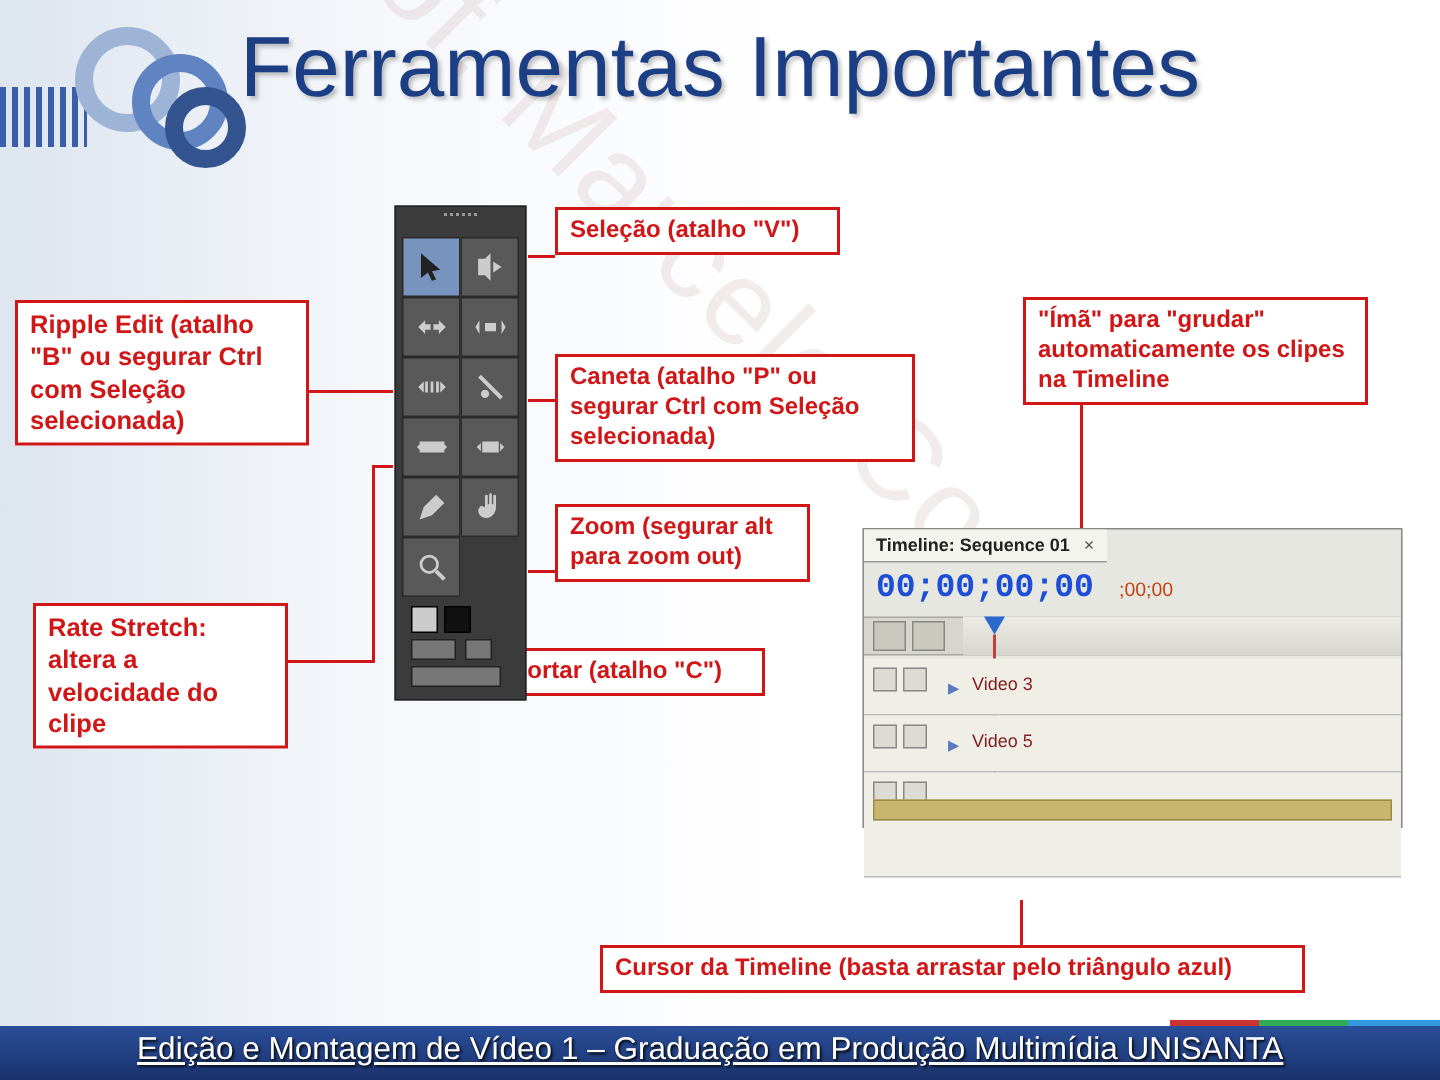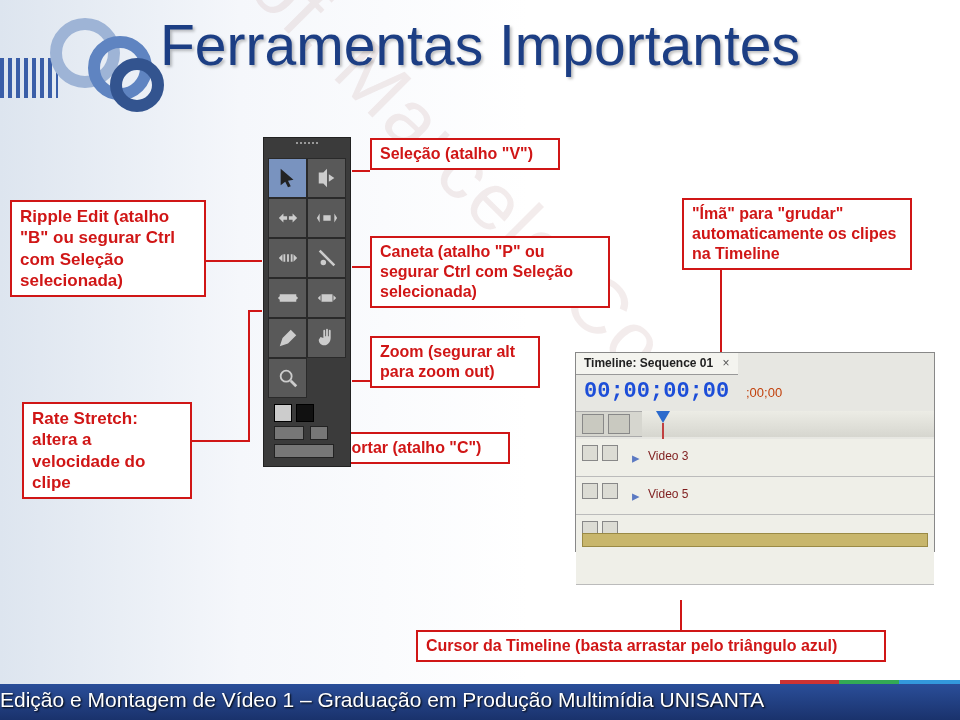--- a/index.html
+++ b/index.html
@@ -95,22 +95,22 @@
   .tl-track{ position:absolute; left:0; right:0; height:38px; background:#efefe8; border-bottom:1px solid #bbb;}
   .tl-track .lab{position:absolute; left:72px; top:10px; color:#7f1d1d;}
   .tl-track .chevr{position:absolute; left:56px; top:10px; color:#5b79c2; font-size:15px;}
   .tl-track .tiny{position:absolute;width:16px;height:16px;border:1px solid #888;background:#dcdcd4;}
   .tl-track .t1{left:6px;top:6px;} .tl-track .t2{left:26px;top:6px;}
   .tl-track .bar{position:absolute; top:18px; left:6px; right:6px; height:14px;
       background:#c8b66c;border:1px solid #9a8a45;}
 
   .footer {
     position:absolute; left:0; right:13px; bottom:0; height:40px;
-    display:flex; align-items:center; justify-content:flex-start;
-    color:#fff; font-size:21px;
+    display:flex; align-items:center; justify-content:center;
+    color:#fff; font-size:21px;text-decoration:underline;
   }
   .footer-bg {
     position:absolute; left:0; right:0; bottom:0; height:36px;
     background:linear-gradient(#2a4e99, #1a326c);
   }
   .footer-bars {
     position:absolute; right:0; bottom:34px; width:180px; height:6px;
     background: linear-gradient(to right, #c33 33%, #3a5 33% 66%, #39d 66%);
   }
   .footer span { position:relative; text-shadow:1px 1px 2px #000; }
@@ -149,21 +149,21 @@
 
   <div class="callout small" style="left:330px; top:432px; width:180px;">Cortar (atalho "C")</div>
   <div class="line" style="left:306px; top:444px; width:24px; height:2px;"></div>
   <div class="line" style="left:306px; top:348px; width:2px; height:98px;"></div>
 
   <div class="callout" style="left:22px; top:402px; width:170px;">Rate Stretch: altera a velocidade do clipe</div>
   <div class="line" style="left:192px; top:440px; width:56px; height:2px;"></div>
   <div class="line" style="left:248px; top:310px; width:2px; height:132px;"></div>
   <div class="line" style="left:248px; top:310px; width:14px; height:2px;"></div>
 
-  <div class="callout small" style="left:416px; top:630px; width:470px;">Cursor da Timeline (basta arrastar pelo triângulo azul)</div>
+  <div class="callout small" style="left:400px; top:630px; width:470px;">Cursor da Timeline (basta arrastar pelo triângulo azul)</div>
   <div class="line" style="left:680px; top:600px; width:2px; height:30px;"></div>
   <div class="circle" style="left:650px; top:404px; width:42px; height:42px;"></div>
 
   <div class="toolbox">
     <div class="grip">
       <span></span>
         <span></span>
         <span></span>
         <span></span>
         <span></span>

